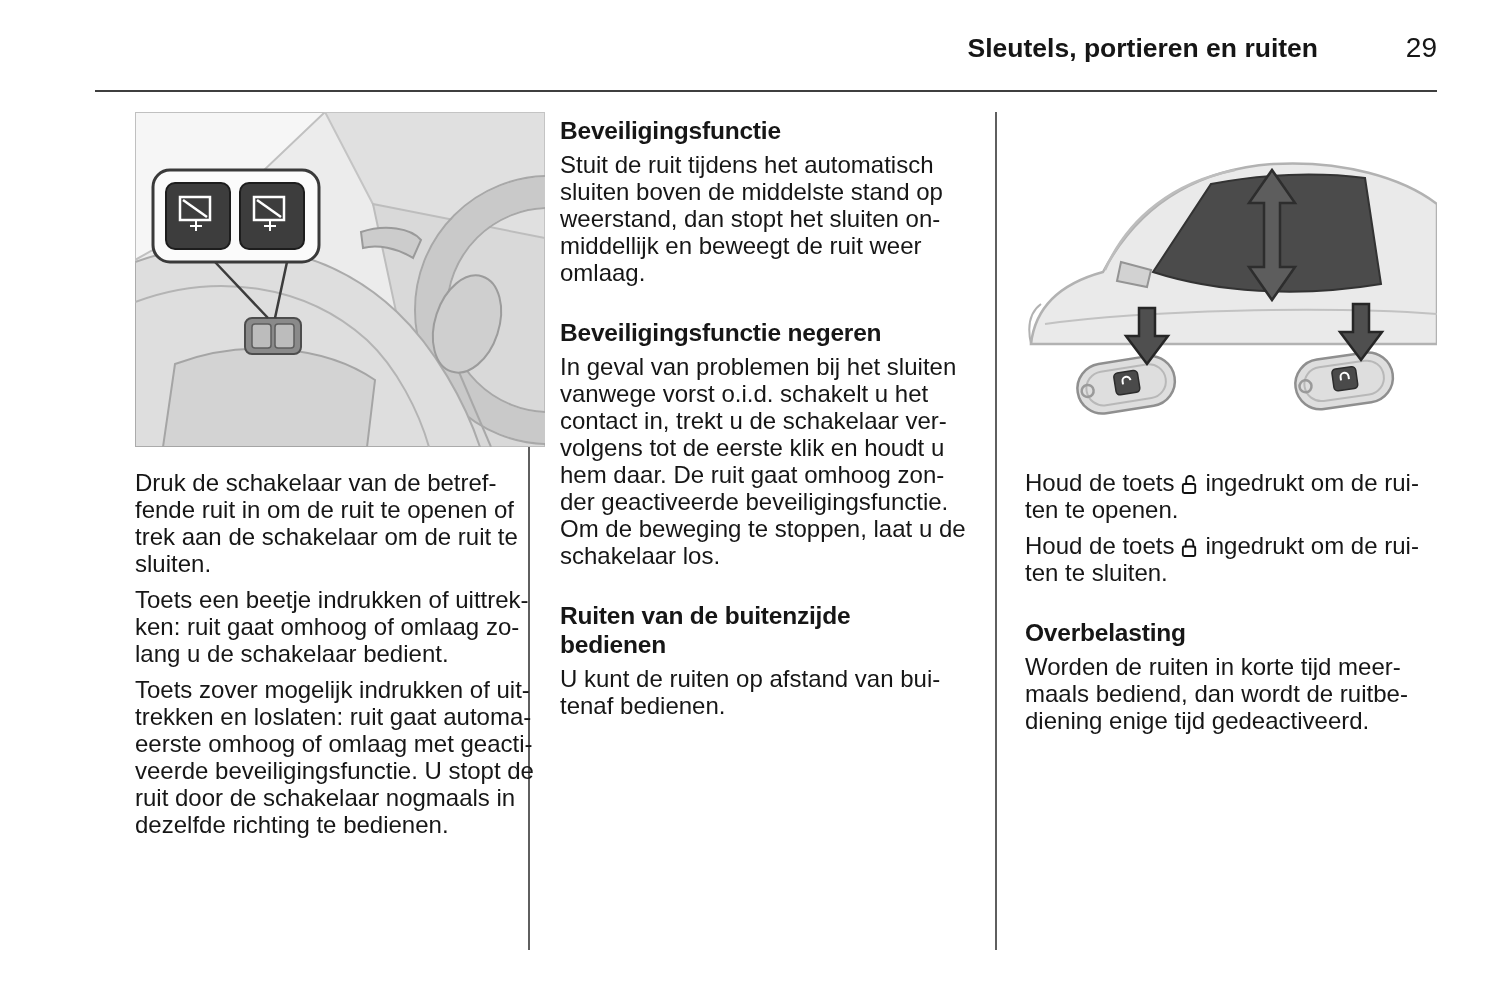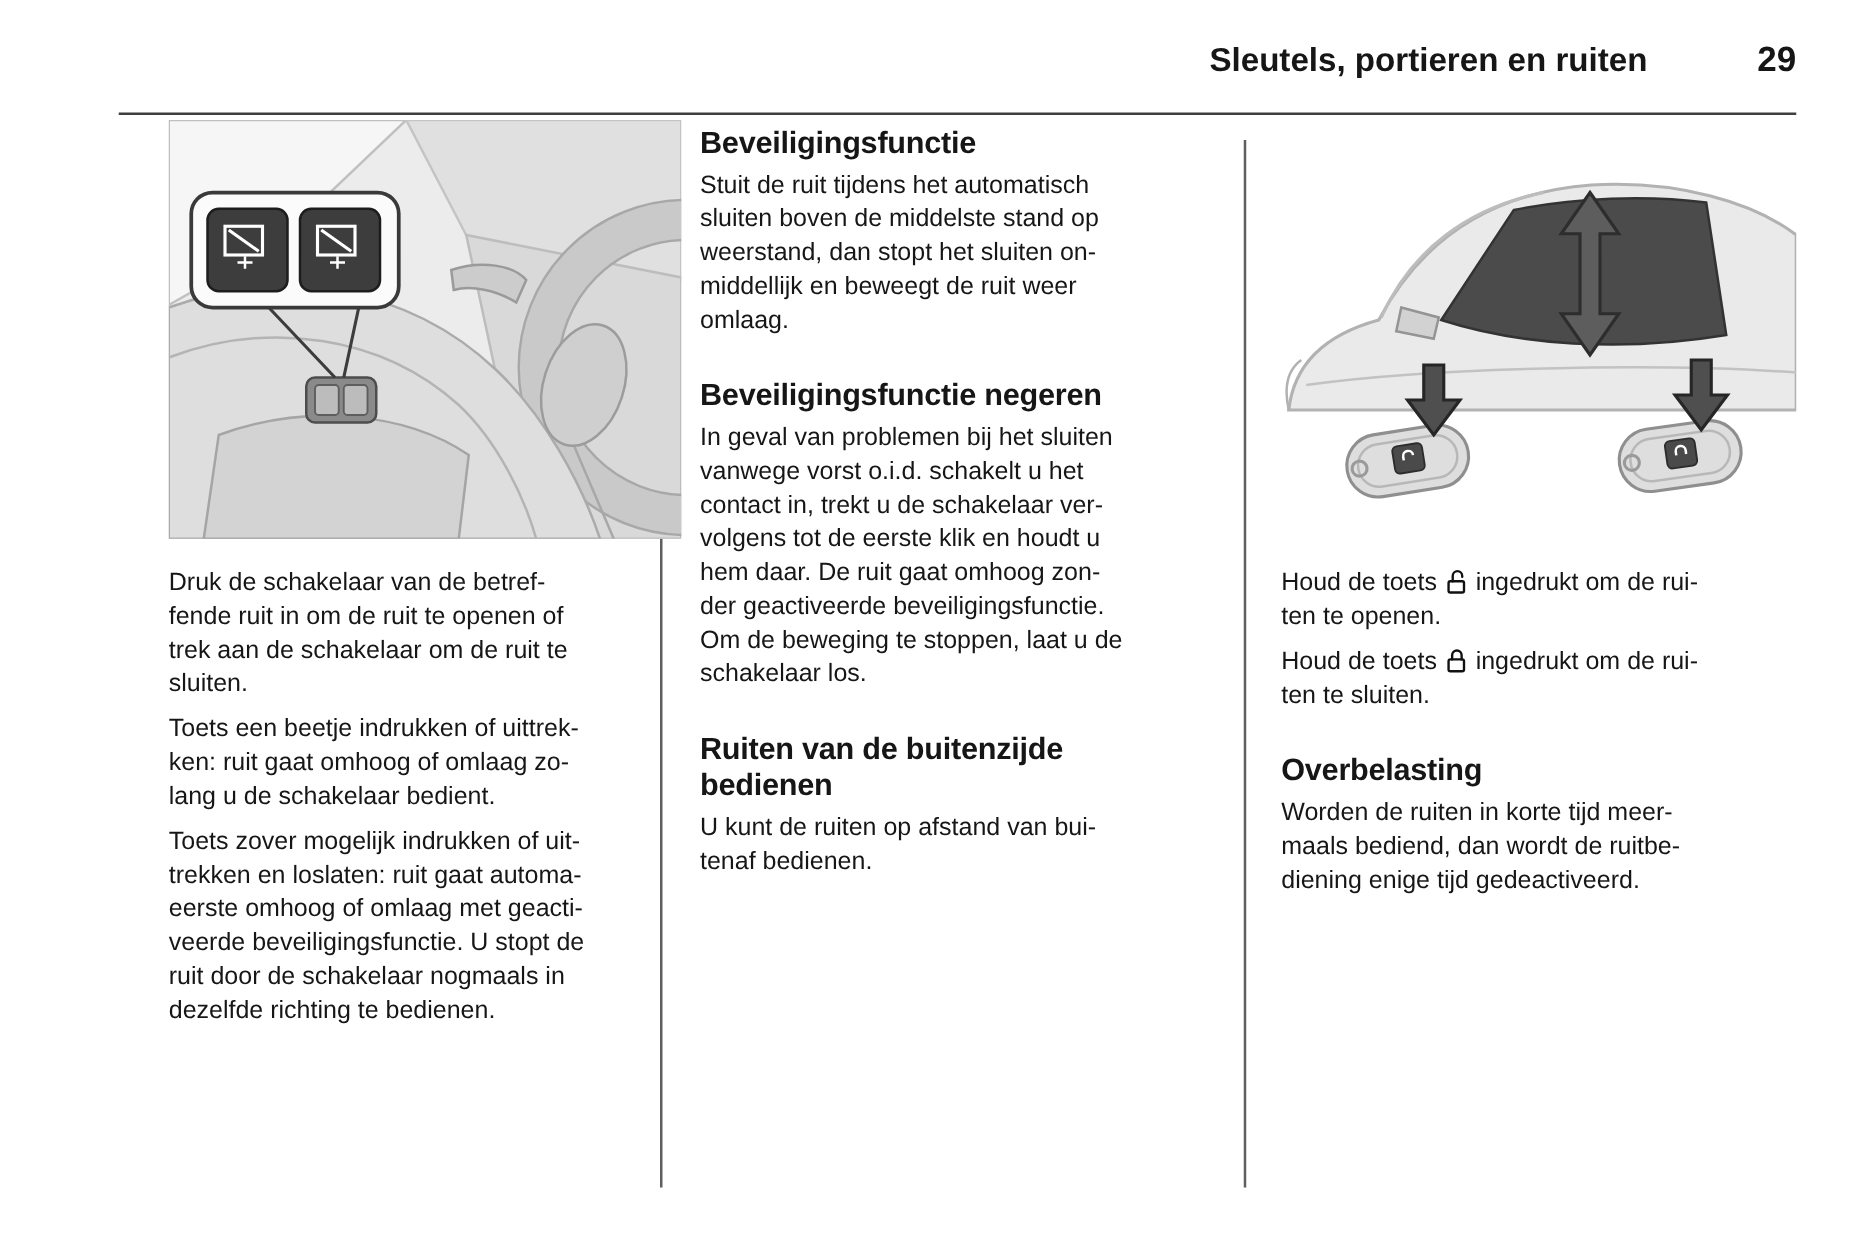--- a/index.html
+++ b/index.html
@@ -19,47 +19,47 @@
     right: 178px;
     font-size: 26.5px;
     font-weight: bold;
     white-space: nowrap;
   }
   .page-number {
     position: absolute;
     top: 32px;
     right: 59px;
     font-size: 28px;
-    font-weight: bold;
+    font-weight: normal;
   }
   .hrule {
     position: absolute;
     top: 90px;
     left: 95px;
     width: 1342px;
     height: 2px;
     background: #3f3f3f;
   }
   .vdiv {
     position: absolute;
     top: 112px;
     height: 838px;
     width: 2px;
     background: #5f5f5f;
   }
   .vdiv-1 { left: 528px; }
   .vdiv-2 { left: 995px; }
-  .col { position: absolute; top: 96px; }
+  .col { position: absolute; top: 112px; }
   .col-left  { left: 95px;  width: 410px; margin-left: 40px; }
   .col-mid   { left: 560px; width: 408px; padding-top: 4px; }
   .col-right { left: 1025px; width: 412px; }
   figure.illus { width: 100%; margin: 0 0 22px 0; }
   figure.illus svg { display: block; width: 100%; height: auto; }
   p.body {
-    font-size: 20px;
+    font-size: 24px;
     line-height: 27px;
     white-space: pre-line;
     margin-bottom: 9px;
   }
   h2.sec {
     font-size: 24.5px;
     line-height: 29px;
     font-weight: bold;
     margin: 0 0 6px 0;
     white-space: pre-line;

